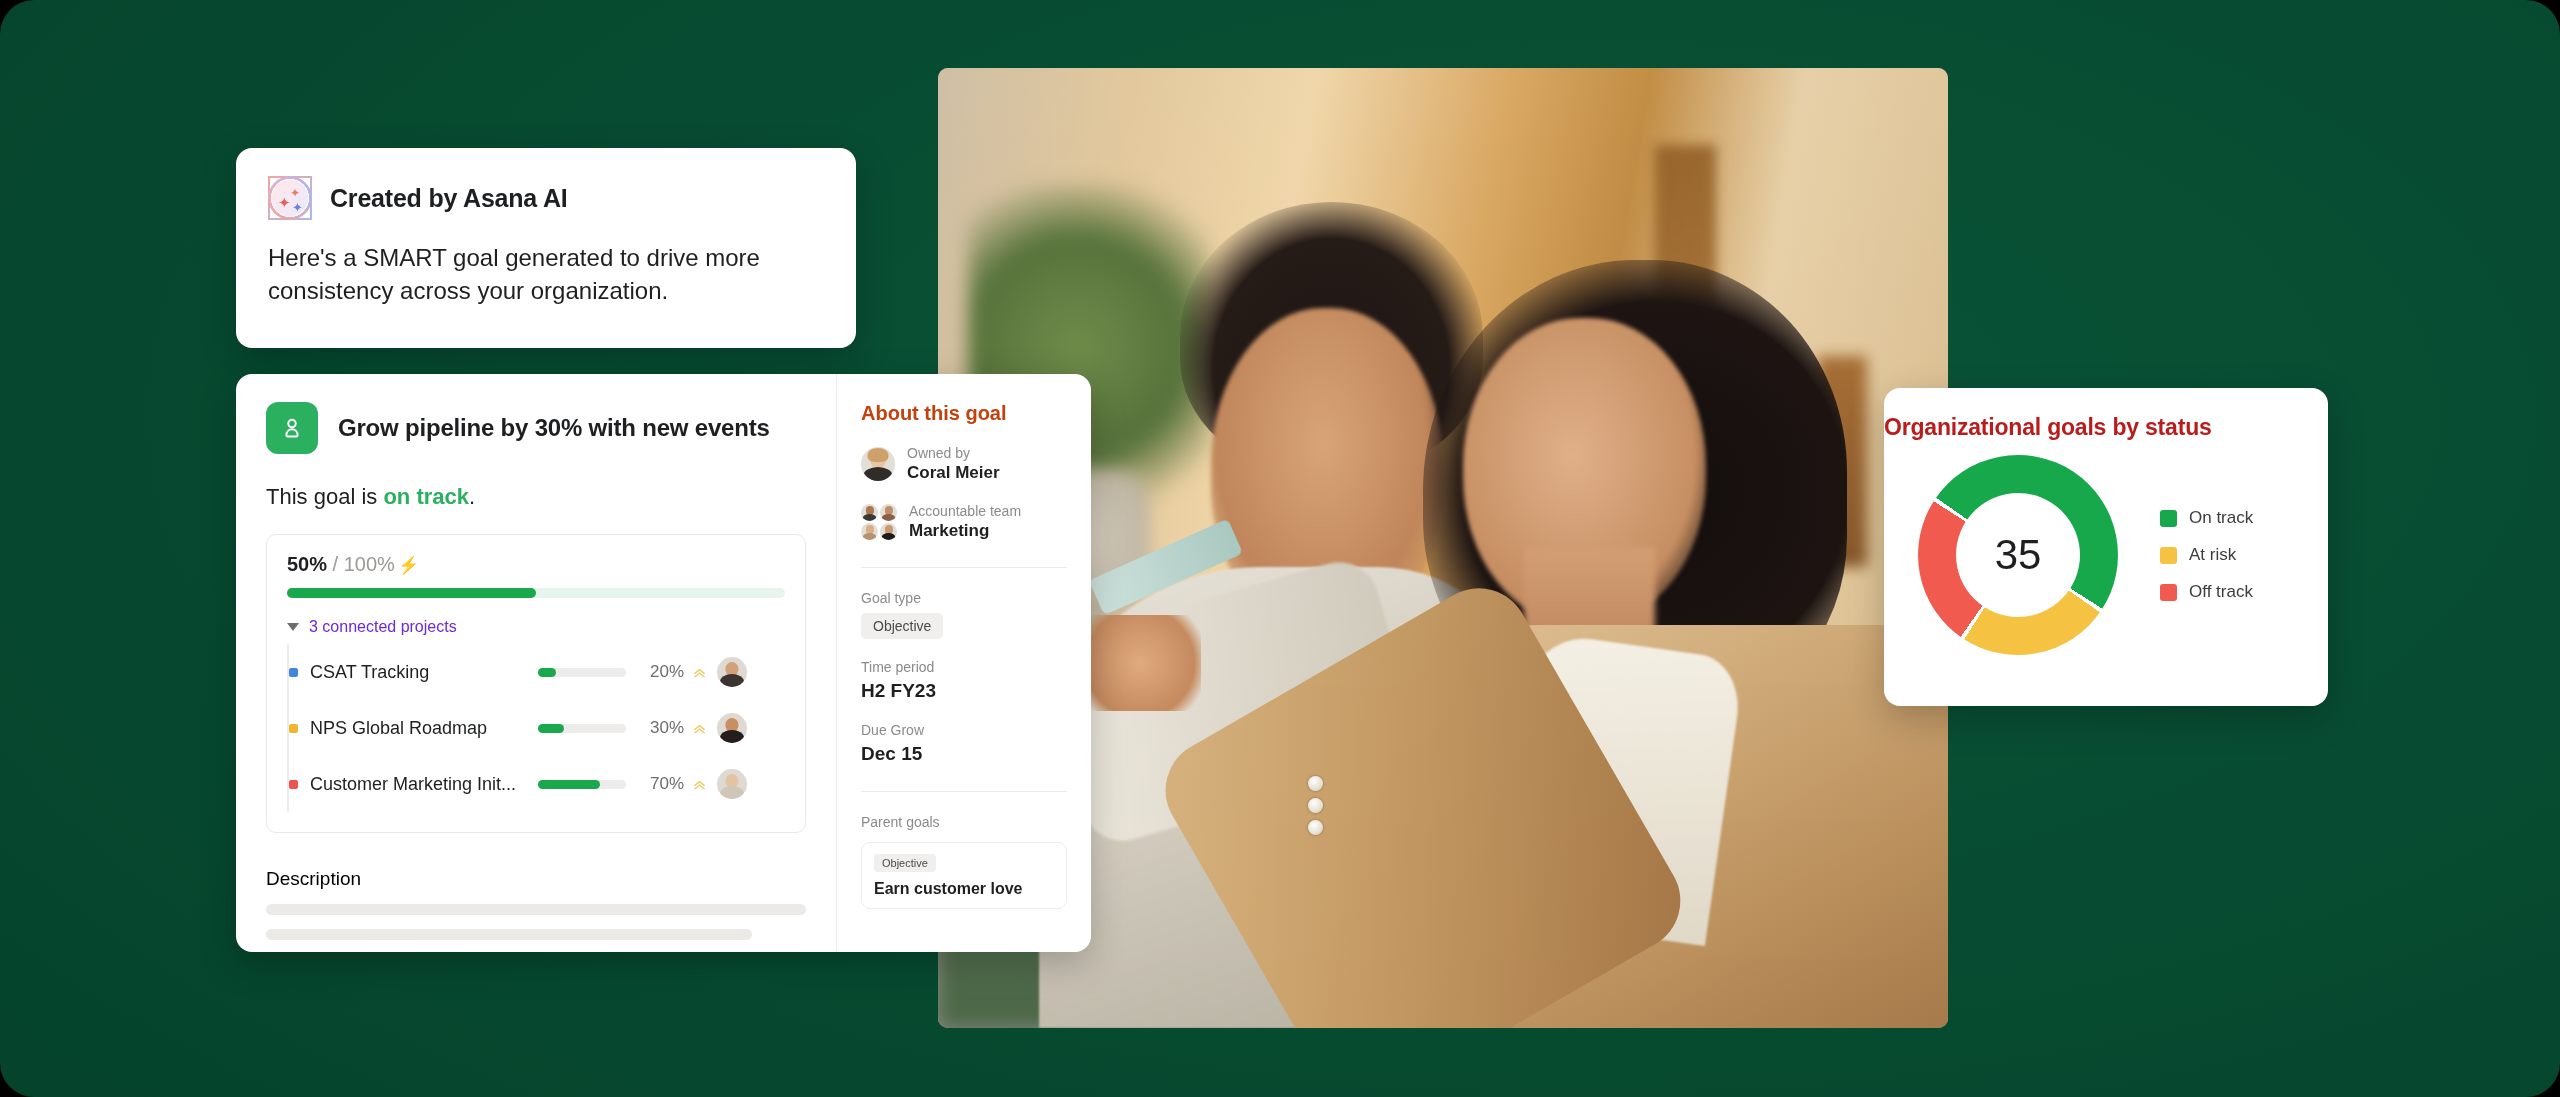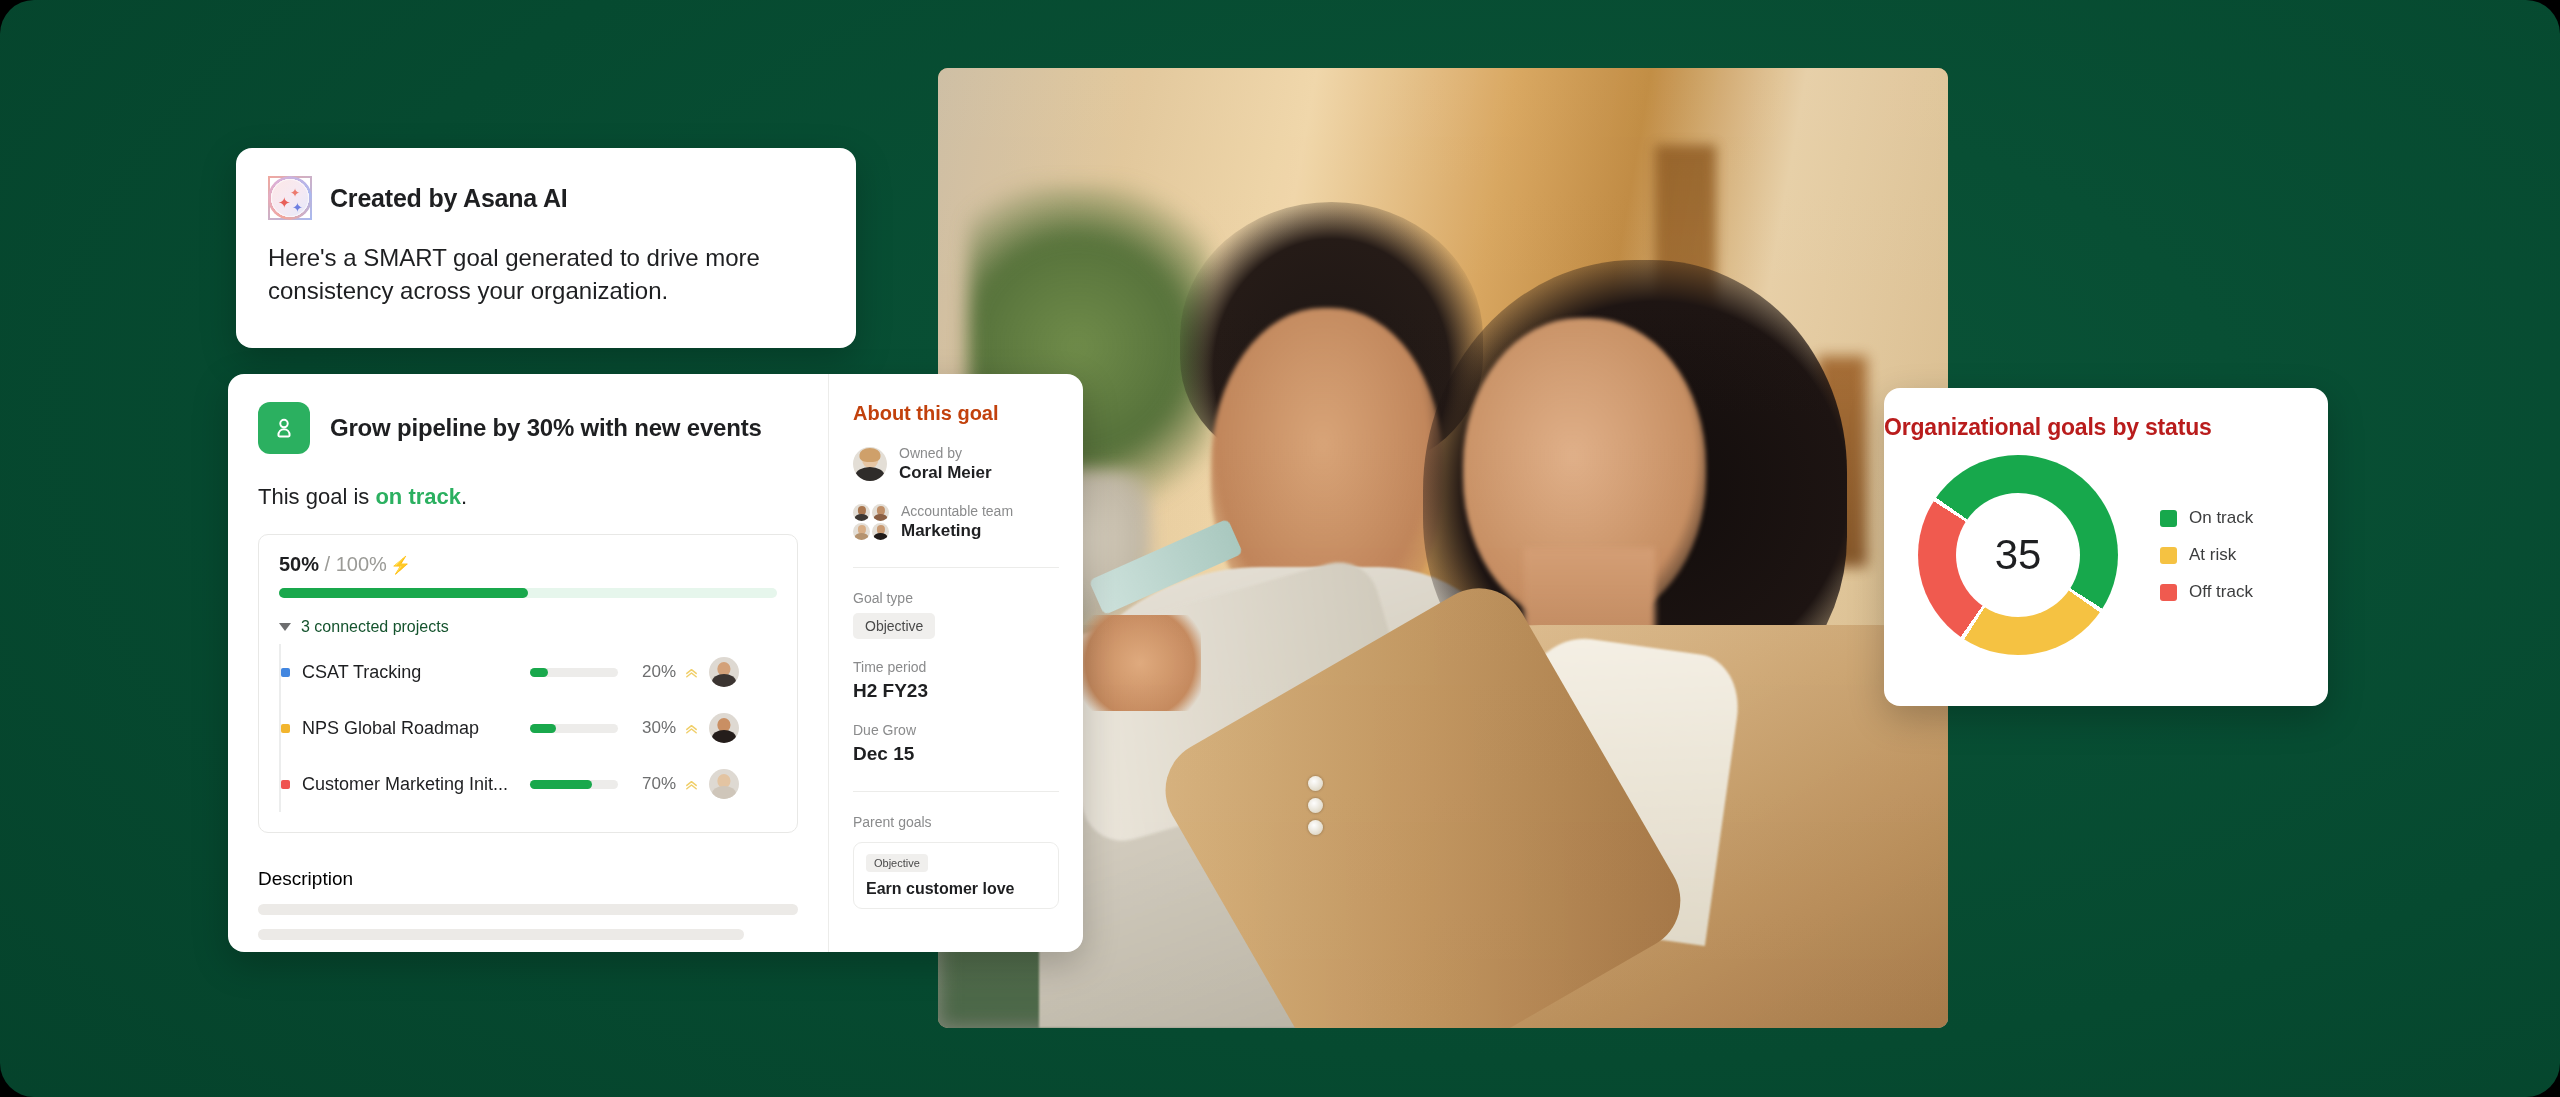--- a/index.html
+++ b/index.html
@@ -108,40 +108,40 @@
     -webkit-mask: radial-gradient(circle, transparent 61%, #000 62%);
             mask: radial-gradient(circle, transparent 61%, #000 62%); }
   .spark { position: absolute; color: #e8605a; }
   .spark.s1 { left: 8px; top: 16px; font-size: 15px; }
   .spark.s2 { left: 20px; top: 8px;  font-size: 12px; color:#ec7a6e; }
   .spark.s3 { left: 22px; top: 22px; font-size: 13px; color:#6e7fe0; }
   #ai-title { font-size: 25px; font-weight: 700; color: #1e1f21; letter-spacing: -.2px; }
   #ai-body { margin-top: 22px; font-size: 24px; line-height: 1.36; color: #1e1f21; }
 
   
-  #goal-card { left: 228px; top: 374px; width: 855px; height: 578px;
+  #goal-card { left: 236px; top: 374px; width: 855px; height: 578px;
     border-radius: 16px; overflow: hidden; display: flex; justify-content: flex-end; }
   #goal-main { width: 600px; padding: 28px 30px; }
   #goal-head { display: flex; align-items: center; gap: 20px; }
   #goal-icon { width: 52px; height: 52px; border-radius: 12px; flex: none;
     background: #2bb060; display: flex; align-items: center; justify-content: center; }
   #goal-title { font-size: 24px; font-weight: 700; color: #1e1f21; letter-spacing: -.2px; }
   #goal-status { margin-top: 30px; font-size: 22px; color: #1e1f21; font-weight: 500; }
   #goal-status .ok { color: #2bb060; font-weight: 600; }
 
   #prog-box { margin-top: 24px; border: 1px solid #e8e8e6; border-radius: 10px;
     padding: 18px 20px 20px; }
   #prog-nums { font-size: 20px; color: #9a9a96; font-weight: 500; }
   #prog-nums b { color: #1e1f21; font-weight: 700; }
   .bolt { color: #f2c744; font-size: 17px; margin-left: 4px; }
   #prog-track { margin-top: 12px; height: 10px; border-radius: 6px; background: #e6f6ec; }
   #prog-fill { height: 100%; border-radius: 6px; background: #19a84c; }
 
   #proj-toggle { margin-top: 20px; display: flex; align-items: center; gap: 10px;
-    font-size: 16px; color: #14532d; }
+    font-size: 16px; color: #6d28d9; }
   .caret { width: 0; height: 0; border-left: 6px solid transparent;
     border-right: 6px solid transparent; border-top: 8px solid #6d6e6f; }
 
   #proj-list { margin-top: 8px; border-left: 2px solid #eceded; }
   .proj-row { display: flex; align-items: center; height: 56px; }
   .dot { width: 9px; height: 9px; border-radius: 2px; flex: none; margin-right: 12px; }
   .proj-name { font-size: 18px; color: #1e1f21; width: 228px;
     white-space: nowrap; overflow: hidden; }
   .mini-track { width: 88px; height: 9px; border-radius: 5px; background: #edecea; flex: none; }
   .mini-fill { height: 100%; border-radius: 5px; background: #19a84c; }

